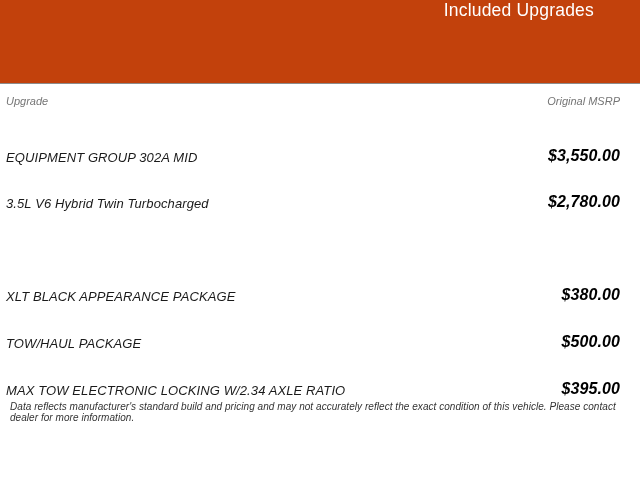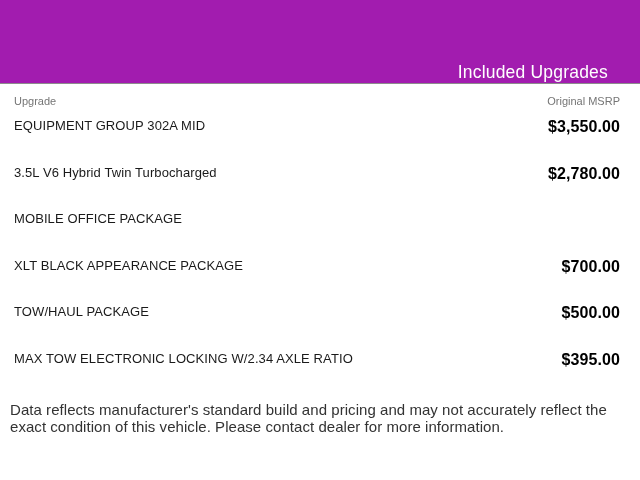--- a/index.html
+++ b/index.html
@@ -10,68 +10,70 @@
   }
   .page {
     width: 640px;
     height: 480px;
     background: #ffffff;
     overflow: hidden;
     position: relative;
   }
   .header-bar {
     height: 84px;
-    background: #a21caf;
+    background: #c2410c;
     display: flex;
-    align-items: flex-end;
+    align-items: flex-start;
     justify-content: flex-end;
-    padding-right: 32px;
+    padding-right: 46px;
     box-sizing: border-box;
     border-bottom: 1px solid #8c8c8c;
   }
   .header-title {
     color: #ffffff;
     font-size: 17.5px;
     font-weight: 400;
     letter-spacing: 0.2px;
   }
   .upgrades-table {
-    padding: 0 20px 0 14px;
+    padding: 0 20px 0 6px;
+    font-style: italic;
   }
   .col-header-row {
     height: 34px;
     display: flex;
     align-items: center;
     justify-content: space-between;
   }
   .col-header {
     font-size: 11px;
     color: #757575;
     font-weight: 400;
   }
   .data-row {
     height: 46.6px;
     display: flex;
-    align-items: flex-start;
+    align-items: flex-end;
     justify-content: space-between;
   }
   .upgrade-name {
     font-size: 13px;
     color: #1a1a1a;
     letter-spacing: 0.1px;
   }
   .upgrade-price {
     font-size: 16px;
     font-weight: 700;
     color: #000000;
     letter-spacing: 0.1px;
   }
   .disclaimer {
     padding: 3px 10px 0 10px;
-    font-size: 15px;
+    font-size: 10px;
+    font-style: italic;
     color: #333333;
     letter-spacing: 0.05px;
   }
 </style>
 </head>
 <body>
 
 <div class="page">
 
   <div class="header-bar">
@@ -90,26 +92,25 @@
     <span class="upgrade-name">EQUIPMENT GROUP 302A MID</span>
     <span class="upgrade-price">$3,550.00</span>
   </div>
 
   <div class="data-row">
     <span class="upgrade-name">3.5L V6 Hybrid Twin Turbocharged</span>
     <span class="upgrade-price">$2,780.00</span>
   </div>
 
   <div class="data-row">
-    <span class="upgrade-name">MOBILE OFFICE PACKAGE</span>
   </div>
 
   <div class="data-row">
     <span class="upgrade-name">XLT BLACK APPEARANCE PACKAGE</span>
-    <span class="upgrade-price">$700.00</span>
+    <span class="upgrade-price">$380.00</span>
   </div>
 
   <div class="data-row">
     <span class="upgrade-name">TOW/HAUL PACKAGE</span>
     <span class="upgrade-price">$500.00</span>
   </div>
 
 
   <div class="data-row">
     <span class="upgrade-name">MAX TOW ELECTRONIC LOCKING W/2.34 AXLE RATIO</span>

